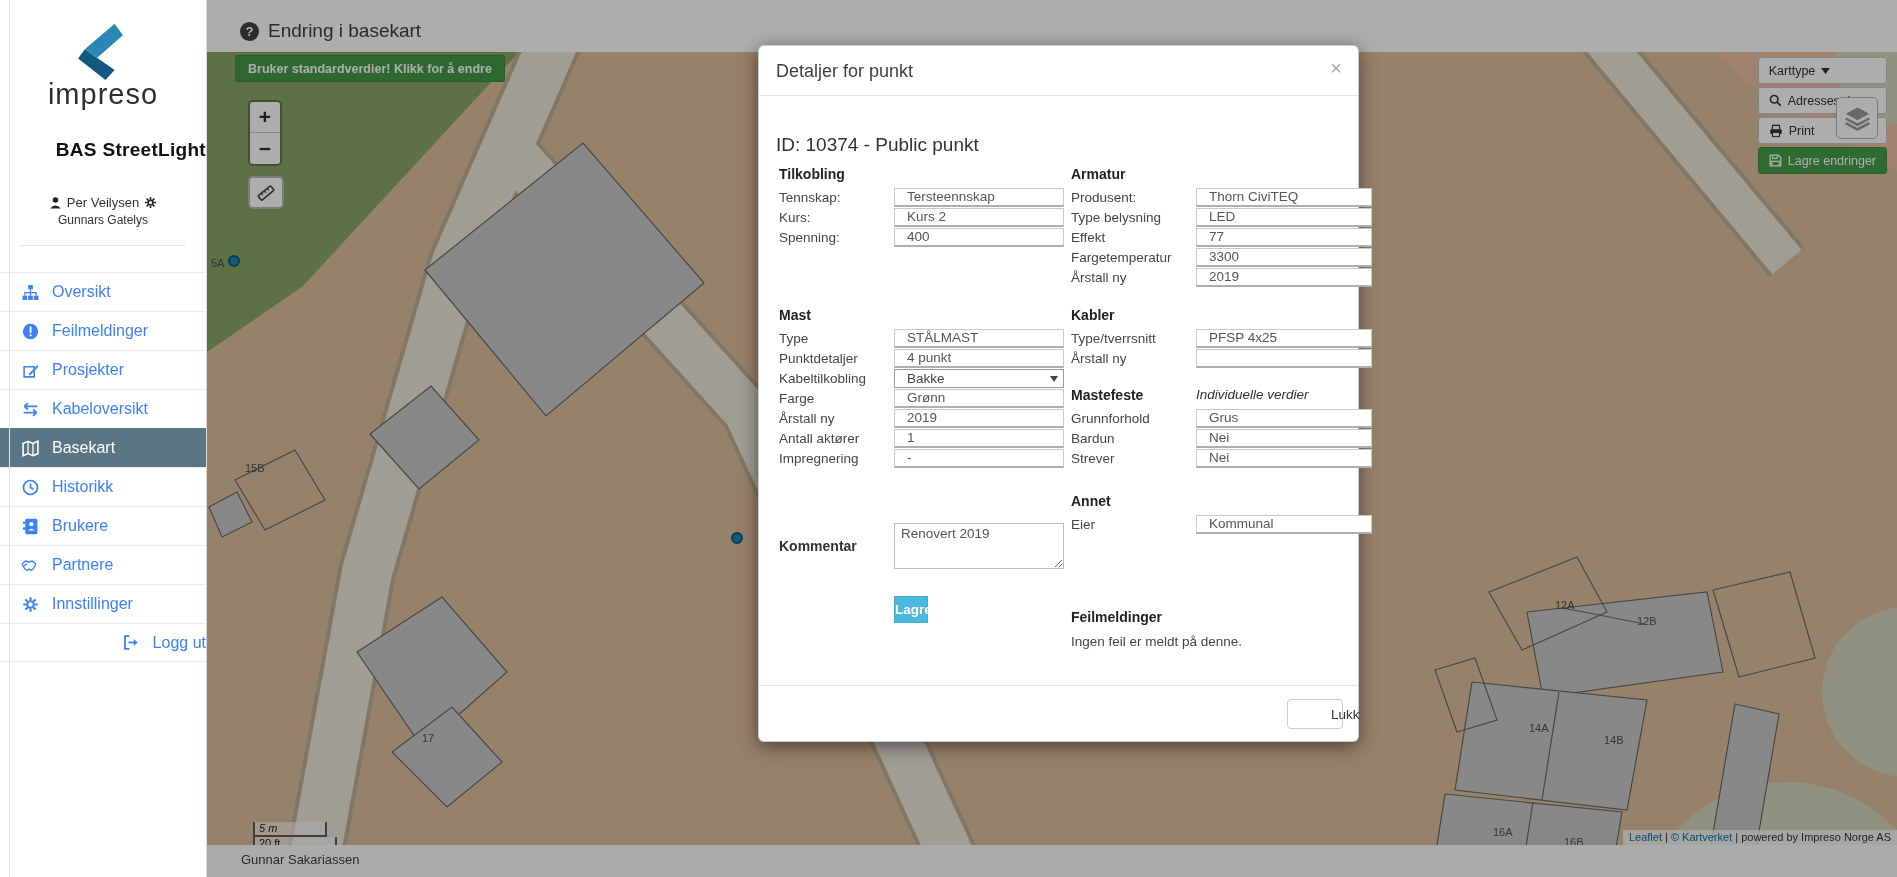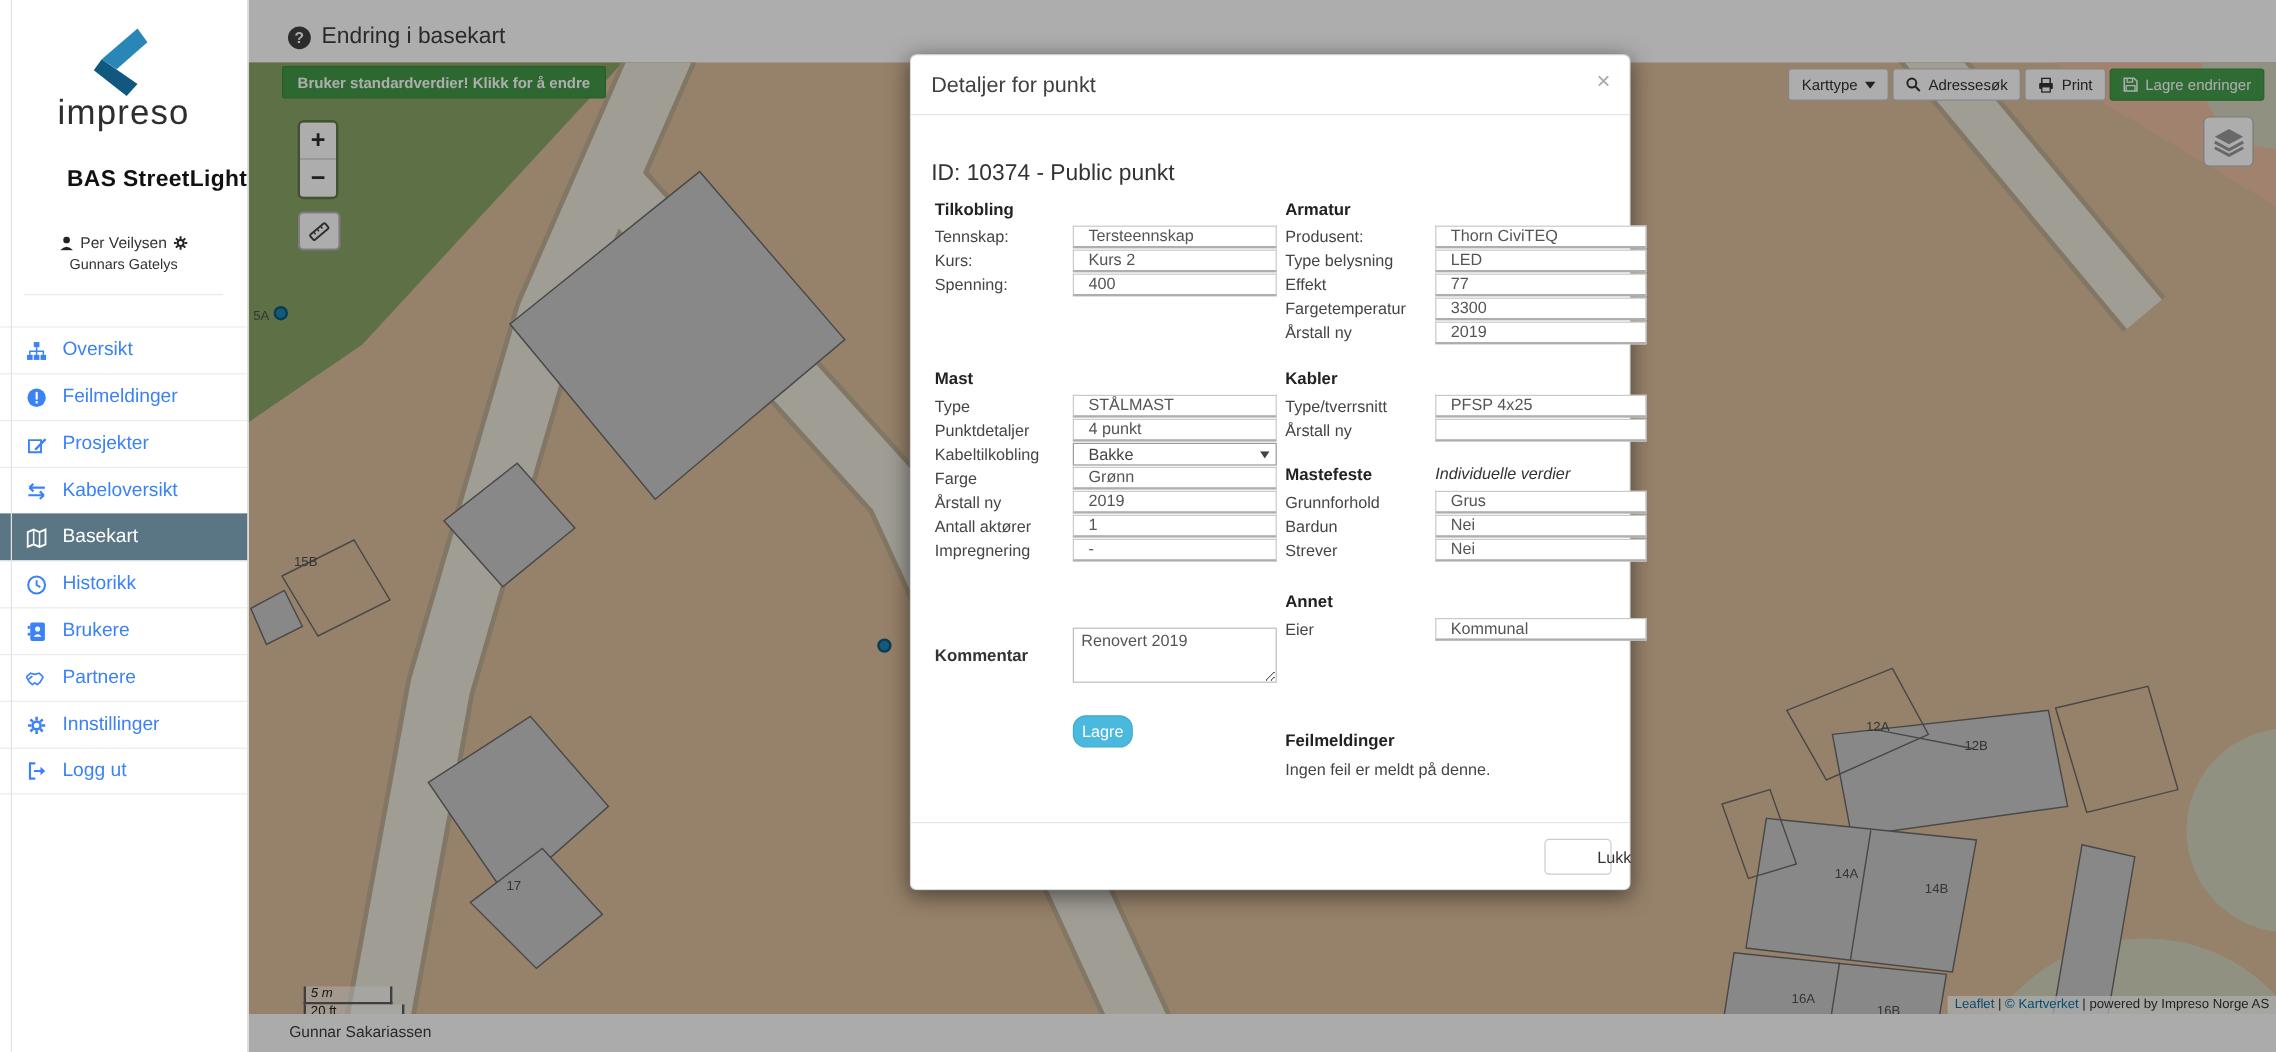--- a/index.html
+++ b/index.html
@@ -11,34 +11,34 @@
   .sidebar .edge { position:absolute; left:9px; top:0; bottom:0; width:1px; background:#e3e3e3; }
   .logo { margin:22px auto 0; text-align:center; }
   .logo svg { display:block; margin:0 auto; }
   .logo-text { font-size:29px; color:#2e2e2e; letter-spacing:1px; margin-top:-2px; }
   .app-name { text-align:right; font-size:19px; font-weight:bold; color:#111; margin-top:28px; letter-spacing:.3px; }
   .user-line { text-align:center; font-size:13px; color:#333; margin-top:34px; display:flex; align-items:center; justify-content:center; gap:5px; }
   .org-line { text-align:center; font-size:12px; color:#333; margin-top:3px; }
   .side-hr { border:none; border-top:1px solid #e8e8e8; margin:18px 20px 0 20px; }
   .nav { margin-top:26px; list-style:none; }
   .nav li { display:flex; align-items:center; gap:13px; height:39px; padding-left:21px; font-size:16px; color:#3b82f6; border-top:1px solid #ececec; cursor:pointer; }
-  .nav li:last-child { border-bottom:1px solid #ececec; }
+  .nav li:last-child { border-bottom:1px solid #ececec;justify-content:flex-end; }
   .nav li .ic { width:18px; height:17px; display:inline-flex; align-items:center; justify-content:center; flex:0 0 18px; }
   .nav li.active { background:#5a7684; color:#fff; border-top-color:#5a7684; }
 
   
   .main { position:absolute; left:207px; top:0; right:0; bottom:0; background:#fff; }
   .map-wrap { position:absolute; left:0; top:52px; right:0; bottom:32px; overflow:hidden; }
   .map-svg { position:absolute; left:0; top:-52px; }
 
   .map-title { position:absolute; left:33px; top:20px; font-size:19px; color:#3f3f3f; display:flex; align-items:center; gap:9px; z-index:10; }
   .q-icon { width:19px; height:19px; border-radius:50%; background:#414141; color:#fff; font-size:13px; font-weight:bold; display:inline-flex; align-items:center; justify-content:center; }
   .defaults-btn { position:absolute; left:28px; top:55px; height:27px; padding:0 12px; background:#449a49; color:#fff; font-size:12.5px; font-weight:bold; border:1px solid #3c8941; border-radius:2px; display:flex; align-items:center; z-index:10; cursor:pointer; }
 
-  .toolbar { position:absolute; right:10px; top:57px; display:flex; gap:3px; z-index:10; }
+  .toolbar { position:absolute; right:10px; top:57px; display:flex; gap:3px; z-index:10;flex-direction:column; }
   .tb-btn { height:27px; padding:0 10px; background:#fff; border:1px solid #c6c6c6; border-radius:3px; font-size:12.5px; color:#333; display:flex; align-items:center; gap:6px; cursor:pointer; }
   .tb-btn.green { background:#46a04c; border-color:#3d8e43; color:#fff; }
 
   .layers-ctl { position:absolute; right:19px; top:97px; width:42px; height:42px; background:#fff; border:1px solid #b6b6b6; border-radius:5px; display:flex; align-items:center; justify-content:center; z-index:10; cursor:pointer; }
 
   .zoom-ctl { position:absolute; left:41px; top:100px; width:34px; border:2px solid rgba(0,0,0,.28); border-radius:5px; overflow:hidden; z-index:10; }
   .zoom-ctl .zbtn { width:100%; height:31px; background:#fff; font-size:21px; font-weight:bold; color:#2e2e2e; display:flex; align-items:center; justify-content:center; cursor:pointer; }
   .zoom-ctl .zbtn:first-child { border-bottom:1px solid #ccc; }
   .measure-ctl { position:absolute; left:41px; top:176px; width:36px; height:33px; background:#fff; border:2px solid rgba(0,0,0,.28); border-radius:5px; display:flex; align-items:center; justify-content:center; z-index:10; cursor:pointer; }
 
@@ -78,21 +78,21 @@
   .flabel { font-size:13.5px; color:#454545; flex:0 0 115px; }
   .col.right .flabel { flex:0 0 125px; }
   .col.right .sec-note { margin-left:125px; }
   .fval { width:170px; height:19px; border:1px solid #c9c9c9; border-bottom:2px solid #aeaeae; background:#fff; font-size:13.5px; color:#555; padding:0 4px 0 12px; font-family:"Liberation Sans", sans-serif; }
   .col.right .fval { width:176px; }
   .fselect { width:170px; height:19px; border:1px solid #9a9a9a; background:#fff; font-size:13.5px; color:#444; padding-left:12px; display:flex; align-items:center; position:relative; cursor:pointer; }
   .fselect svg { position:absolute; right:5px; top:6px; }
   .kommentar-row { display:flex; align-items:center; margin-top:55px; }
   .kommentar-row .flabel { font-weight:bold; color:#333; font-size:14px; }
   .kommentar-box { width:170px; height:46px; border:1px solid #bdbdbd; font-size:13.5px; color:#555; padding:2px 6px; font-family:"Liberation Sans", sans-serif; resize:both; }
-  .save-btn { margin:27px 0 0 115px; width:50px; height:27px; background:#4ab9dd; border:1px solid #3fabce; border-radius:11px; color:#fff; font-size:13.5px; cursor:pointer; font-family:"Liberation Sans", sans-serif; }
+  .save-btn { margin:27px 0 0 115px; width:34px; height:27px; background:#4ab9dd; border:1px solid #3fabce; border-radius:0; color:#fff; font-size:13.5px; cursor:pointer; font-family:"Liberation Sans", sans-serif;font-weight:bold; }
   .feil-block { margin-top:75px; }
   .feil-text { margin-top:8px; font-size:13.5px; color:#444; }
   .modal-footer { position:absolute; left:0; right:0; bottom:0; height:56px; border-top:1px solid #e5e5e5; }
   .lukk-btn { position:absolute; right:15px; top:13px; width:56px; height:30px; background:#fff; border:1px solid #ccc; border-radius:4px; font-size:13.5px; color:#333; cursor:pointer; font-family:"Liberation Sans", sans-serif;padding-left:43px; }
 </style>
 </head>
 <body>
 
 <div class="stage">
 

